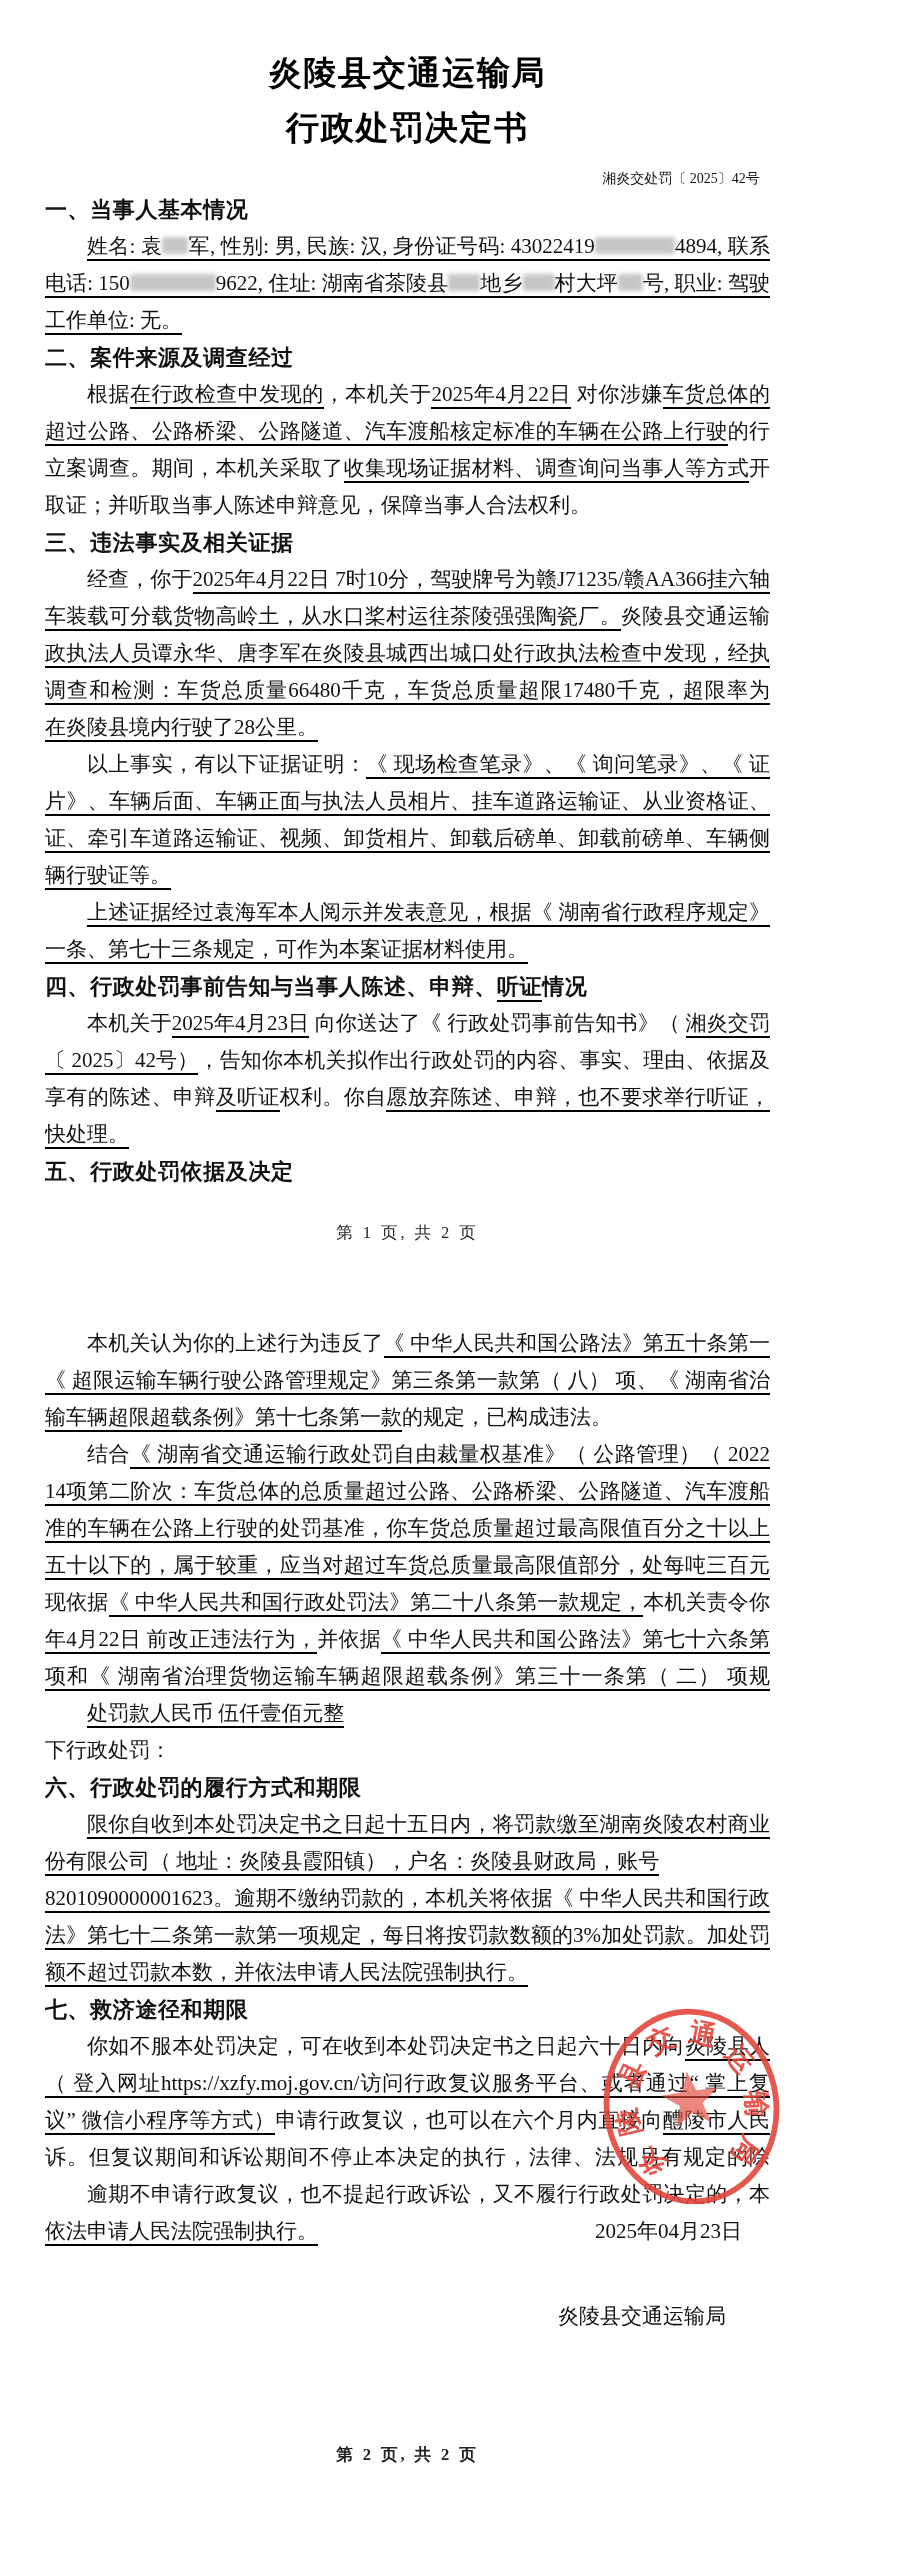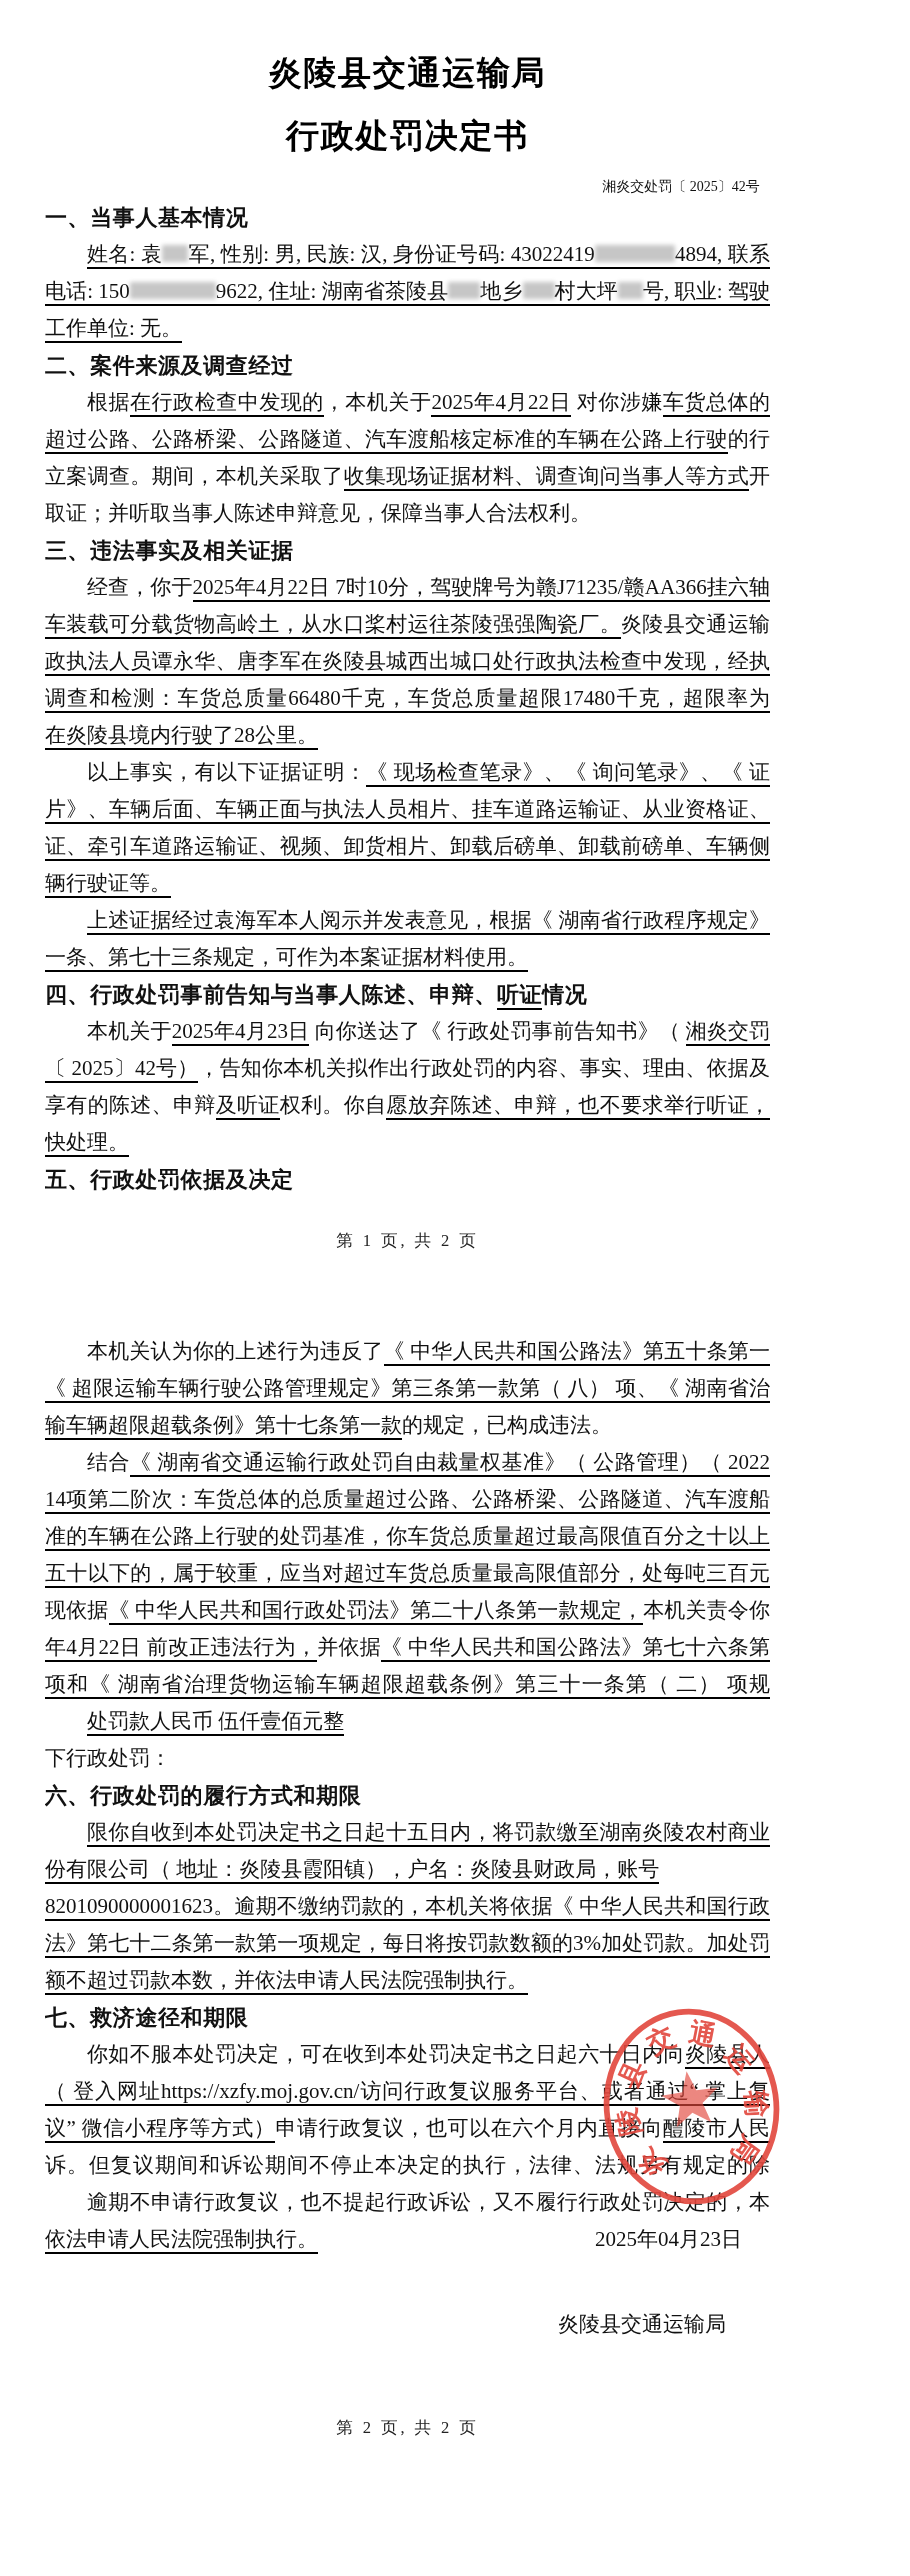--- a/index.html
+++ b/index.html
@@ -2,32 +2,32 @@
 <html style="font-size:9.2px"><head>
 <meta charset="utf-8">
 <style>
   html,body{margin:0;padding:0;background:#fff;}
   .page{
     width:814px;height:2576px;box-sizing:border-box;position:relative;
     background:#ffffff;padding:55px 44px 0 45px;overflow:hidden;
     font-family:"Liberation Serif","DejaVu Serif",serif;color:#111;
   }
   .t1,.t2{font-size:33px;font-weight:bold;text-align:center;line-height:36px;letter-spacing:1.7px;color:#000;}
-  .t2{margin-top:27px;}
+  .t2{margin-top:19px;}
   .dn{font-size:14px;text-align:right;line-height:24px;margin-top:20.7px;padding-right:10.3px;}
   .hd{font-size:22px;font-weight:bold;font-family:"DejaVu Sans","Liberation Sans",sans-serif;
       line-height:37px;height:37px;letter-spacing:0.6px;white-space:nowrap;overflow:hidden;}
   .ln{font-size:21px;line-height:37px;height:37px;text-align:justify;text-align-last:justify;overflow:hidden;}
   .ln.ll{text-align-last:left;}
   .ln.ind{text-indent:42px;}
   .hd .u,.ln .u{border-bottom:2px solid #000;padding-bottom:1.7px;}
   .redact{display:inline-block;height:17px;vertical-align:-1.7px;background:#8f8f8f;opacity:.5;filter:blur(2.3px);border-radius:1.1px;}
   .pf{font-size:16.6px;text-align:center;letter-spacing:2.9px;line-height:24px;color:#222;}
   .pf1{margin-top:31px;margin-bottom:80px;}
-  .pf2{margin-top:73px;}
+  .pf2{margin-top:108px;font-weight:bold;}
   .dl{position:relative;}
   .dl .date{position:absolute;right:28px;top:0;font-size:21px;}
   .sig{margin-top:48px;text-align:right;padding-right:44px;font-size:21px;line-height:37px;}
   .seal{position:absolute;left:597px;top:2003px;width:189px;height:207px;opacity:.9;pointer-events:none;}
   .seal text{font-family:"DejaVu Serif","Liberation Serif",serif;font-weight:bold;}
 </style>
 </head>
 <body>
 
 <div class="page">

